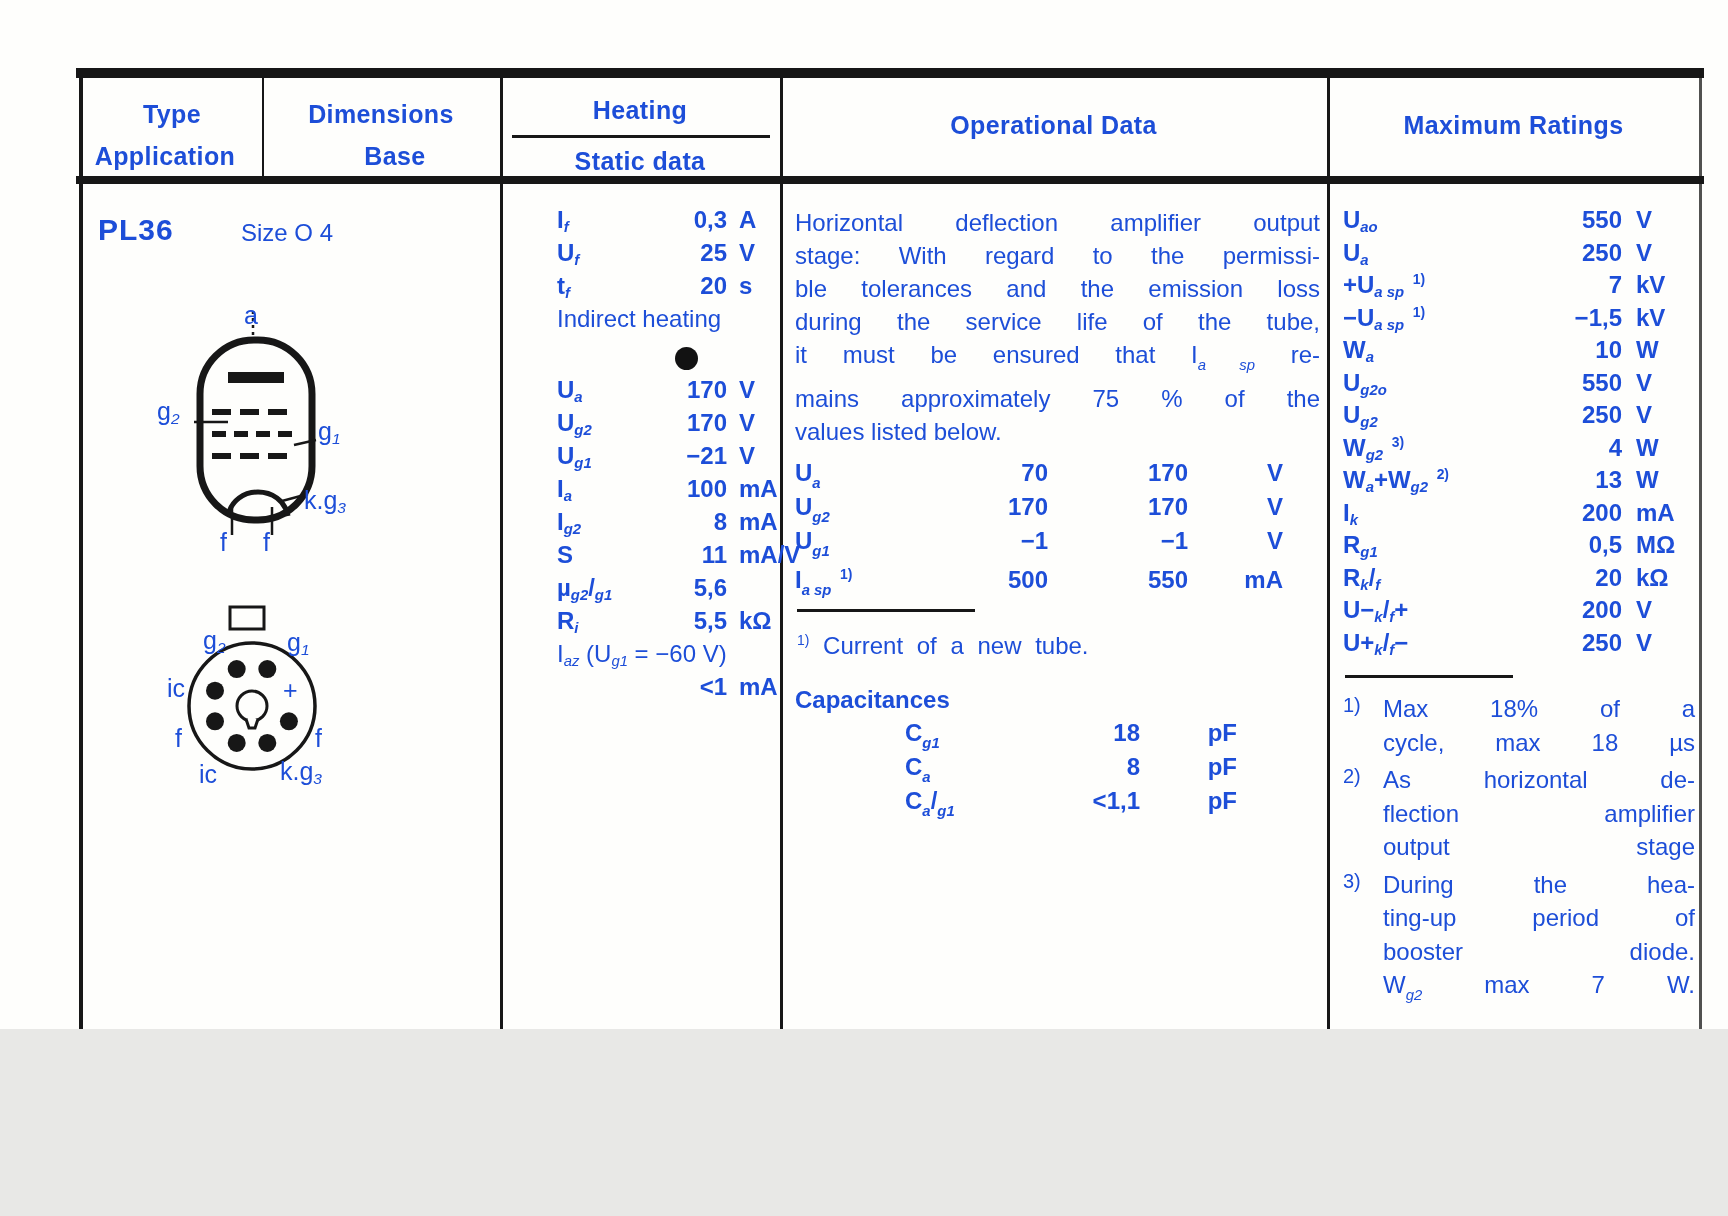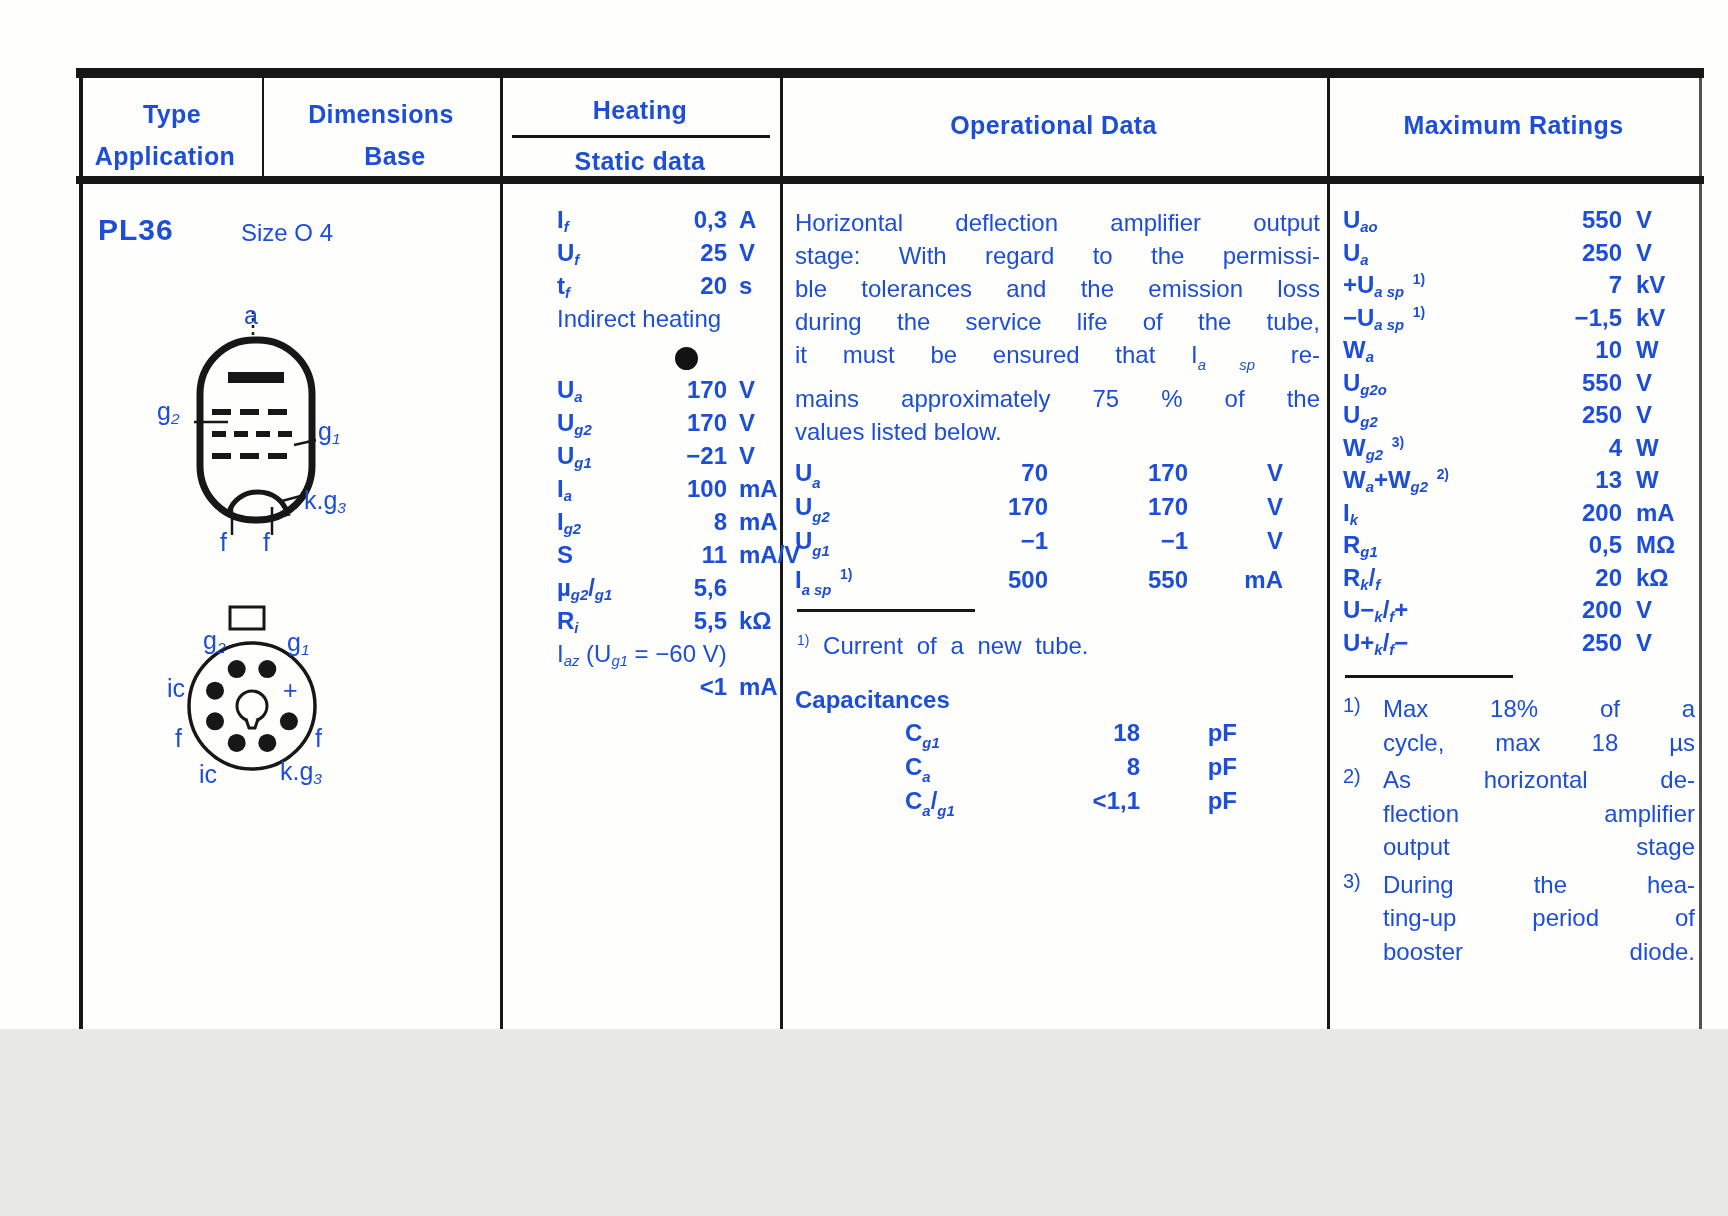--- a/index.html
+++ b/index.html
@@ -354,18 +354,19 @@
         <div class="fn-line">flection amplifier</div>
         <div class="fn-line">output stage</div>
       </span>
     </div>
     <div class="fn">
       <span class="fn-num">3)</span>
       <span class="fn-text">
         <div class="fn-line">During the hea-</div>
         <div class="fn-line">ting-up period of</div>
         <div class="fn-line">booster diode.</div>
+        <div class="fn-line">W<sub>g2</sub> max 7 W.</div>
       </span>
     </div>
   </div>
 
   <div class="pagenum">161</div>
 </div>
 
 </body></html>

